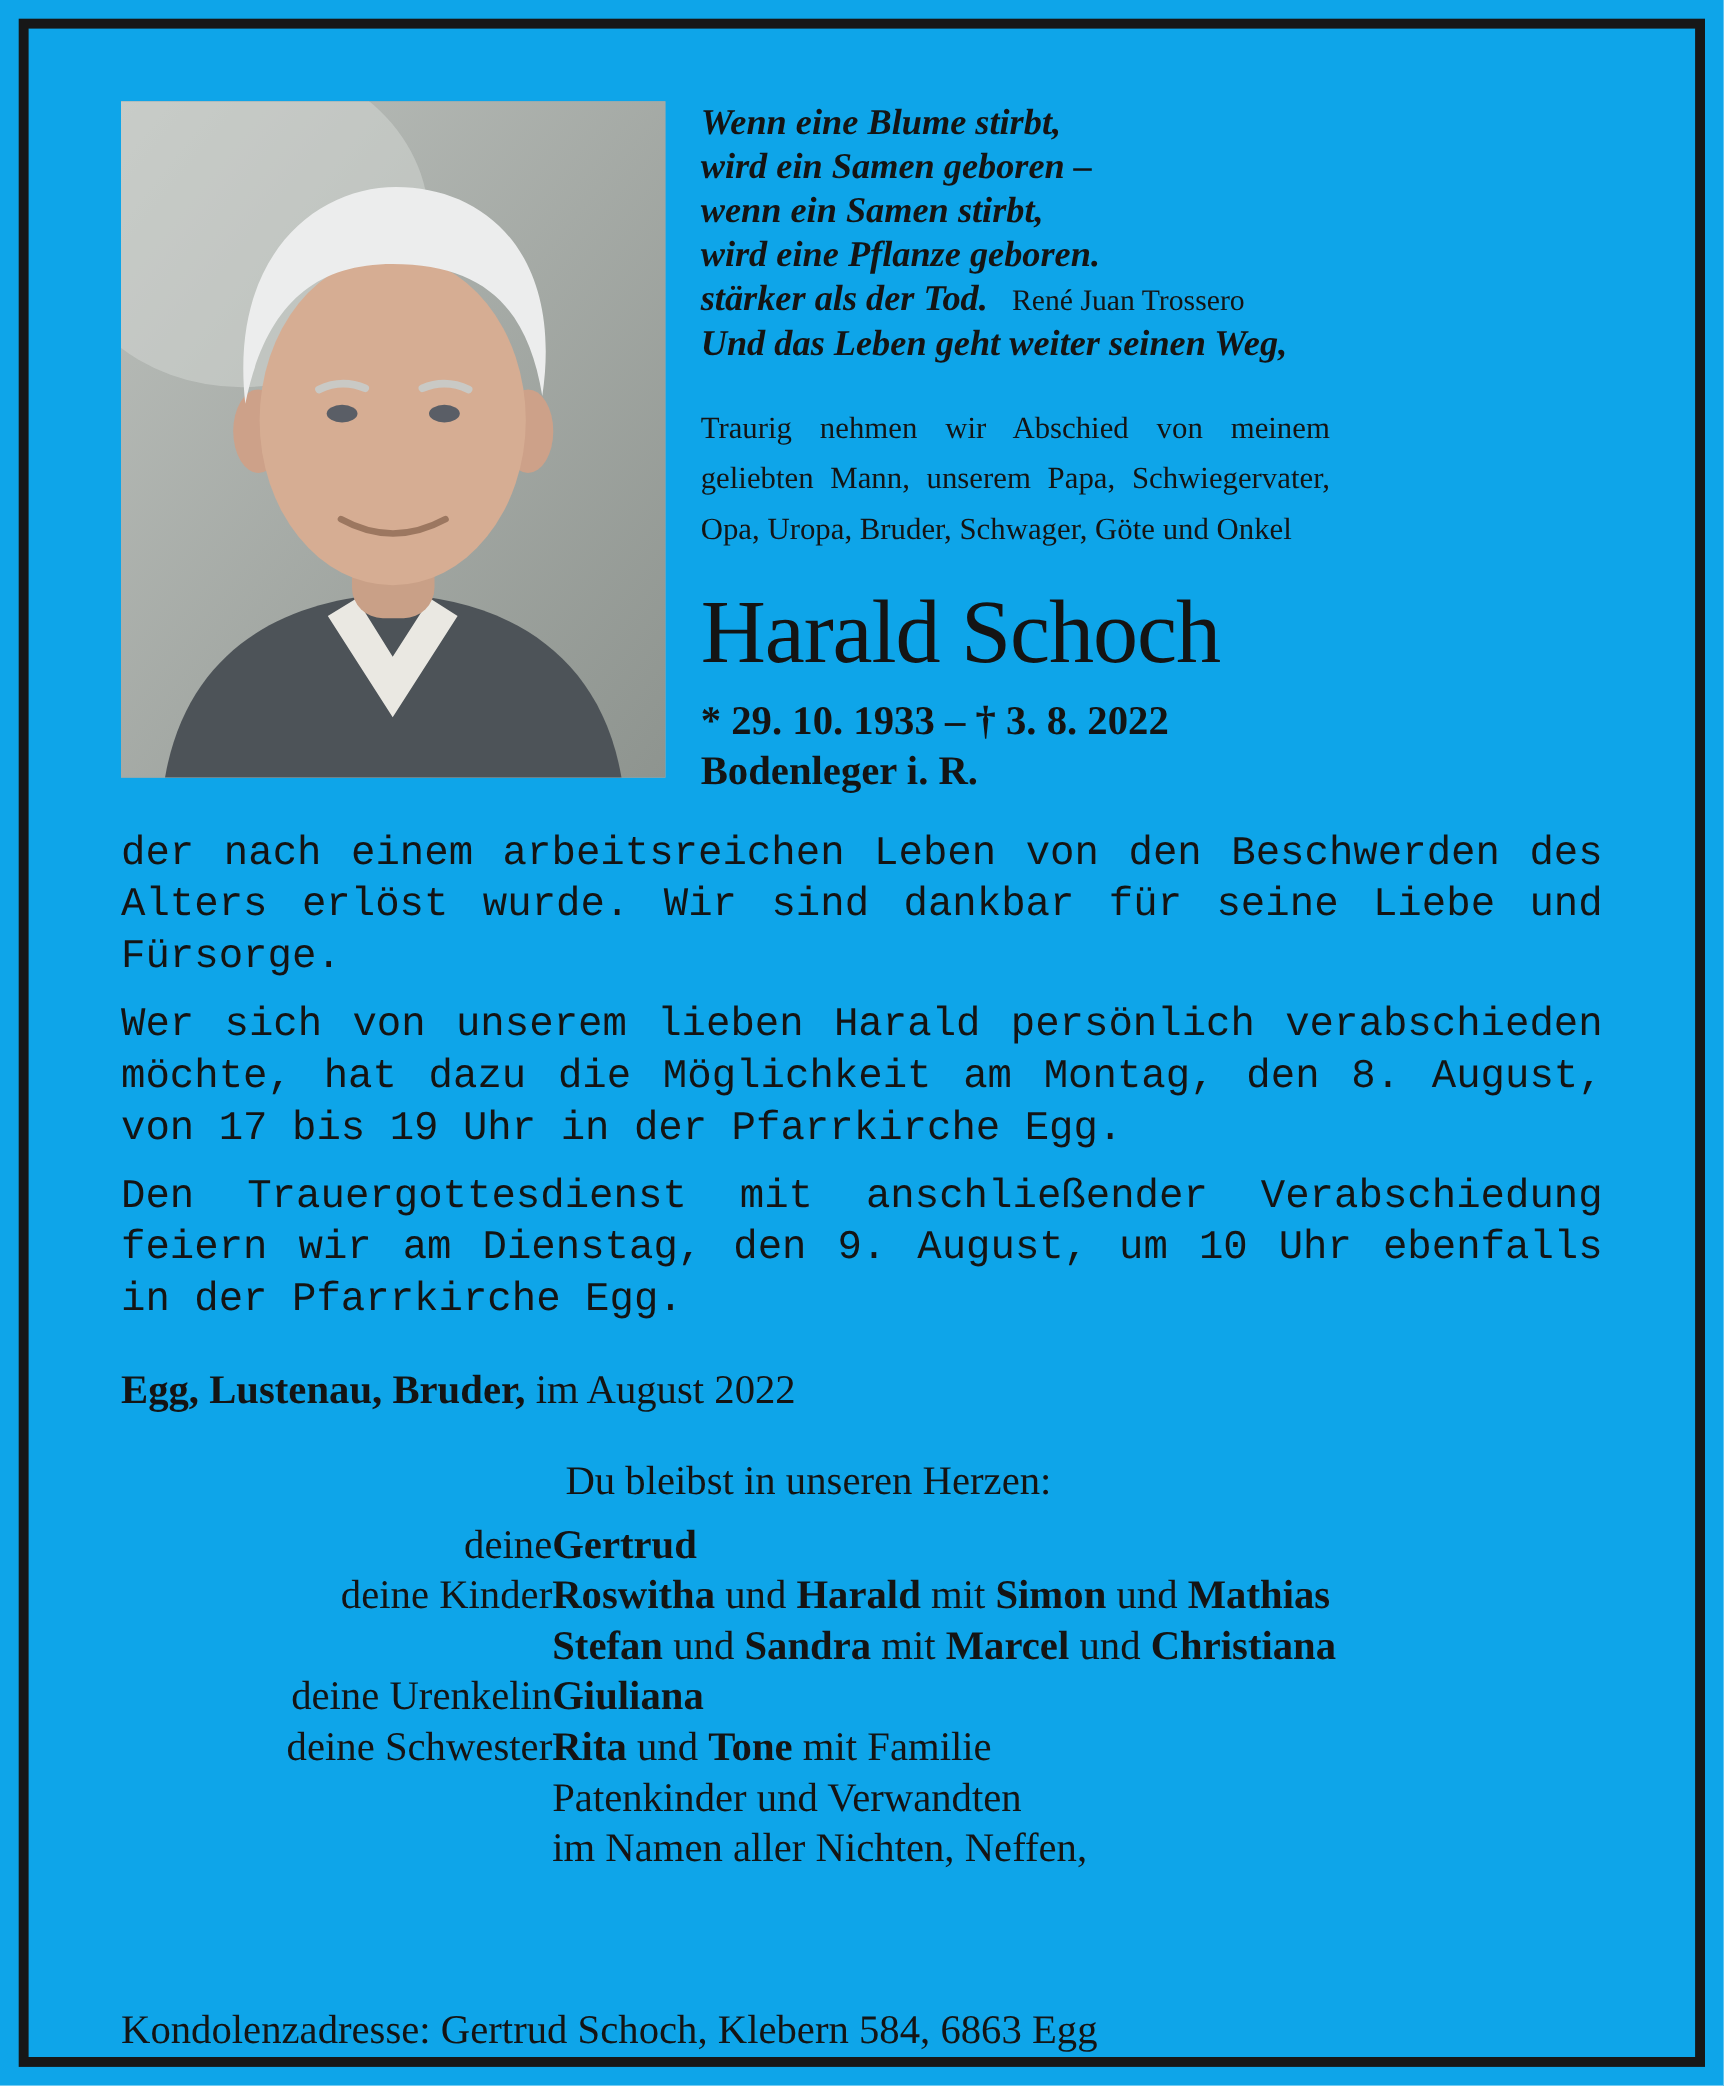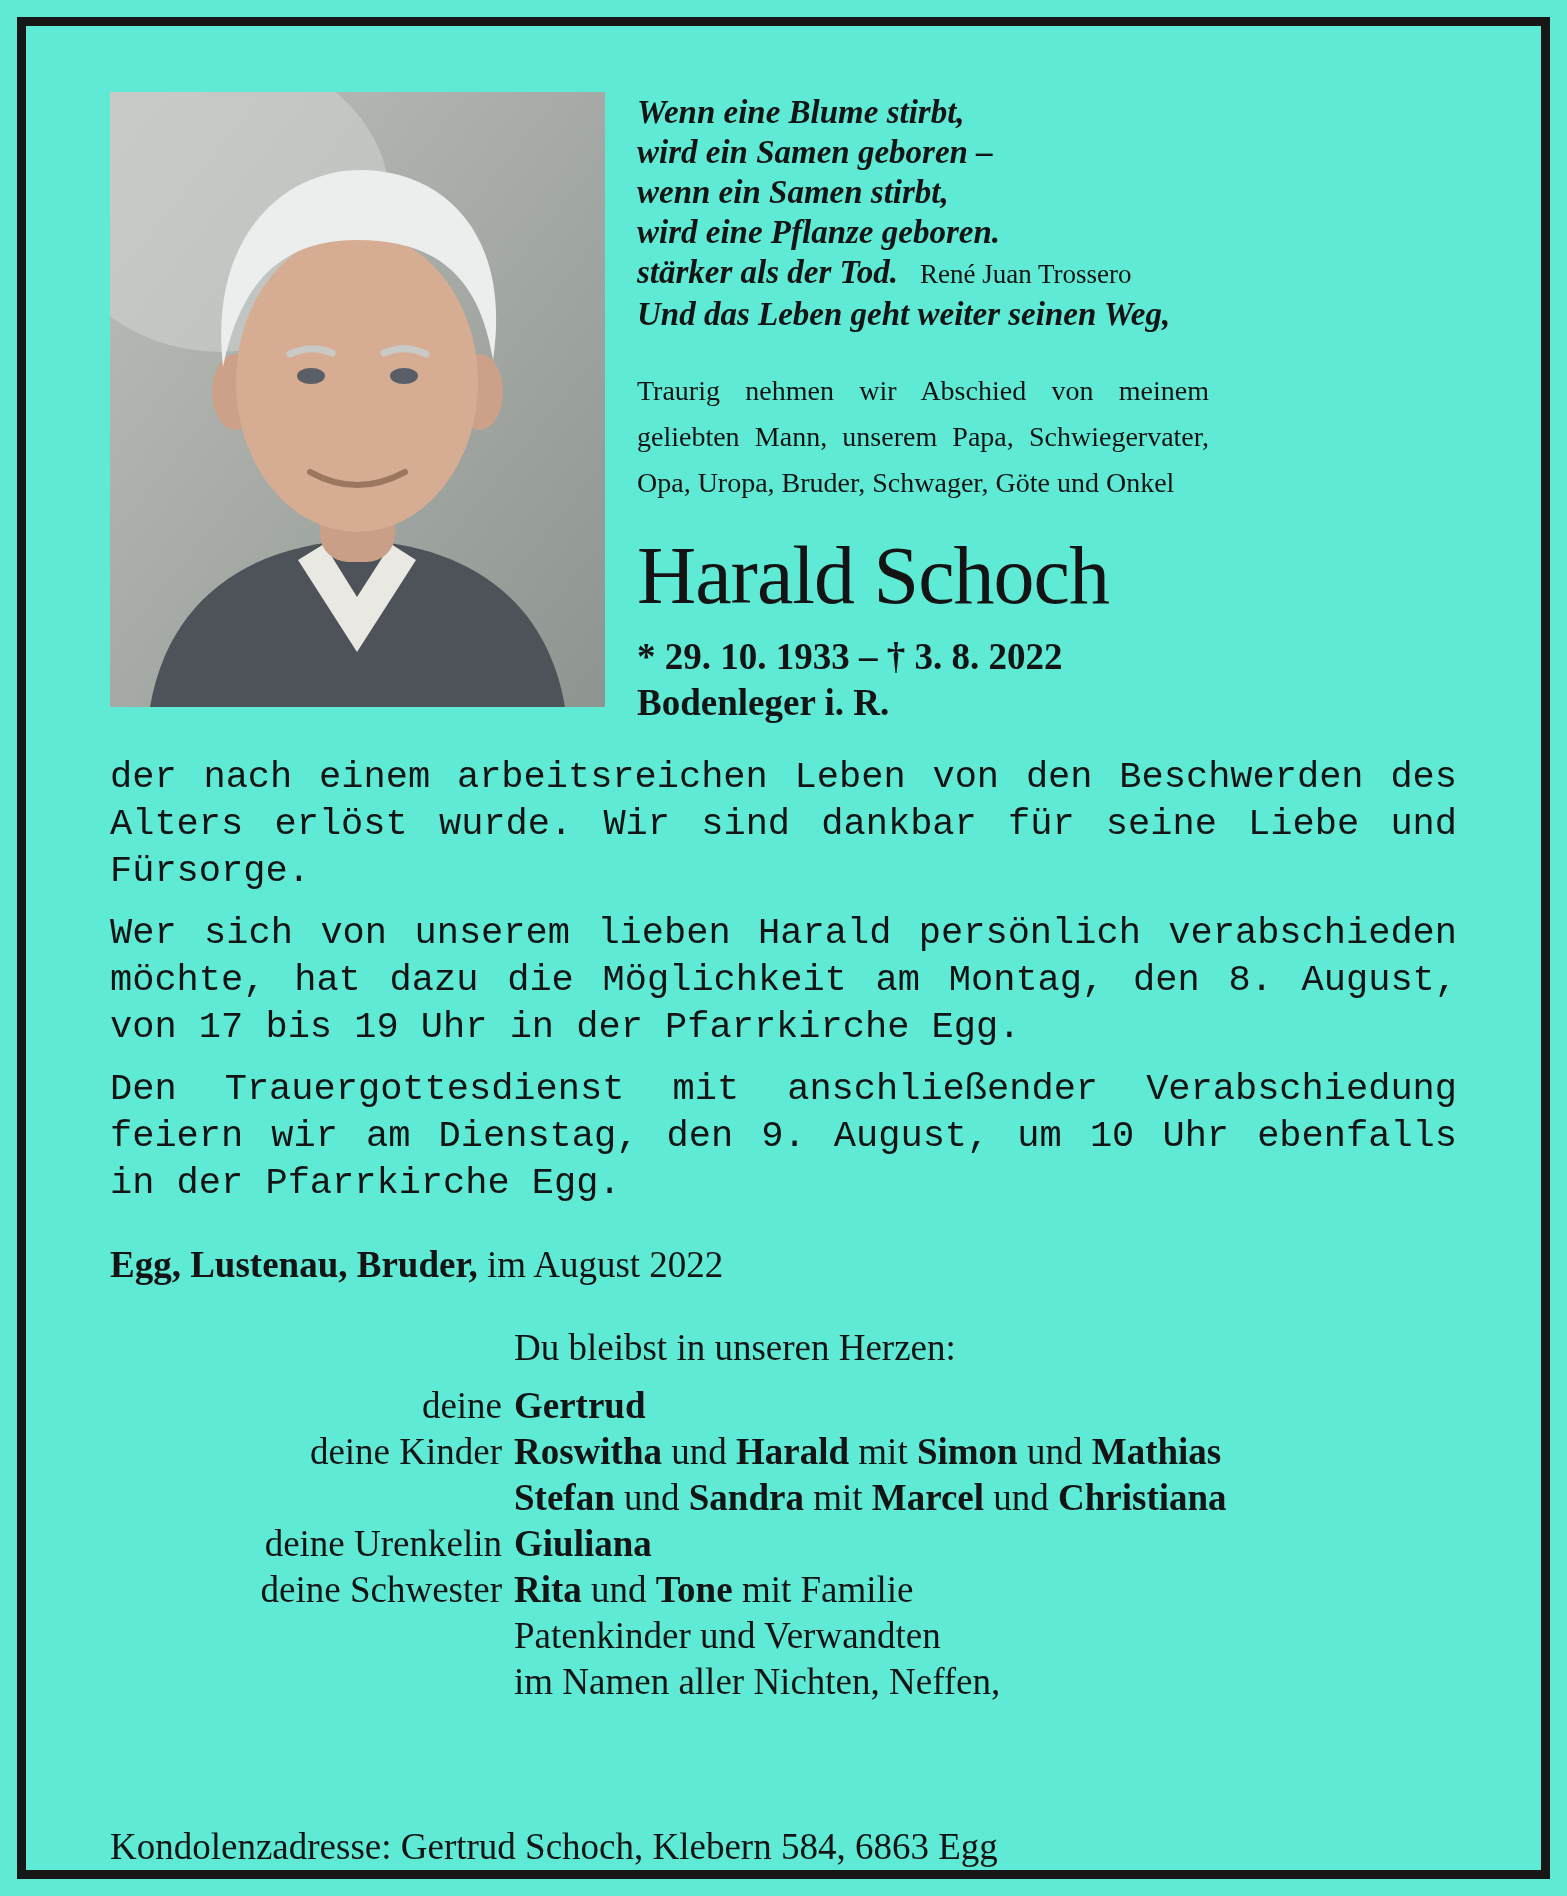--- a/index.html
+++ b/index.html
@@ -1,20 +1,20 @@
 <!DOCTYPE html>
 <html lang="de"><head>
 <meta charset="utf-8">
 <style>
   html, body { margin: 0; padding: 0; background: #ffffff; }
   .page {
     width: 1567px;
     height: 1896px;
     box-sizing: border-box;
-    background: #5eead4;
+    background: #0ea5e9;
     padding: 17px;
     font-family: "Liberation Serif", serif;
     color: #141414;
   }
   .frame {
     border: 9px solid #171717;
     box-sizing: border-box;
     height: 100%;
     padding: 66px 84px 40px 84px;
     overflow: hidden;
@@ -78,21 +78,20 @@
 
   .dateline { margin: 34px 0 0 0; font-size: 37px; line-height: 47px; }
   .dateline b { font-weight: bold; }
 
   
   .family { margin-top: 36px; font-size: 37px; }
   .fam-heading { margin-left: 404px; line-height: 47px; margin-bottom: 12px; }
   .fam-row {
     display: grid;
     grid-template-columns: 392px 1fr;
-    column-gap: 12px;
     line-height: 46px;
   }
   .fam-label { text-align: right; }
   .fam-names b { font-weight: bold; }
 
   .condolence { margin: 118px 0 0 0; font-size: 37px; line-height: 47px; }
 </style>
 </head>
 <body>
 

